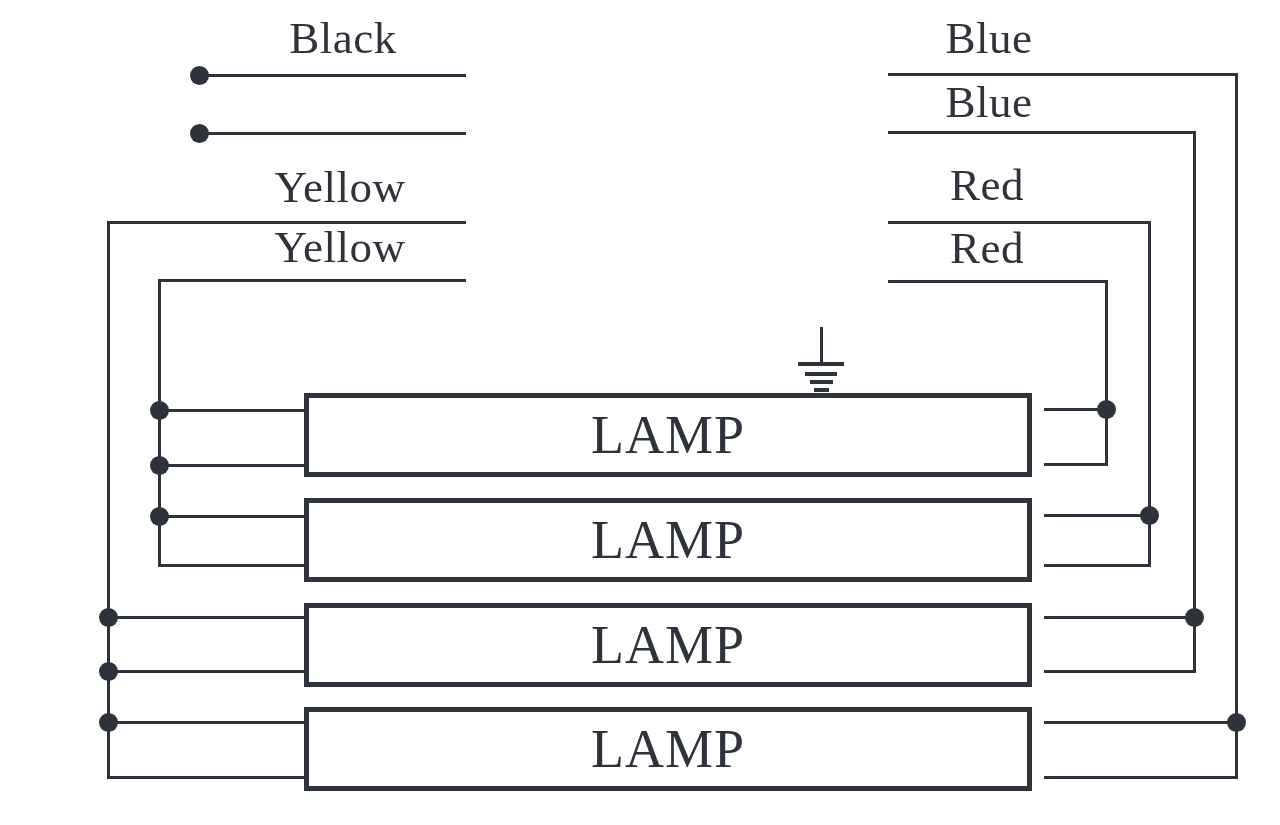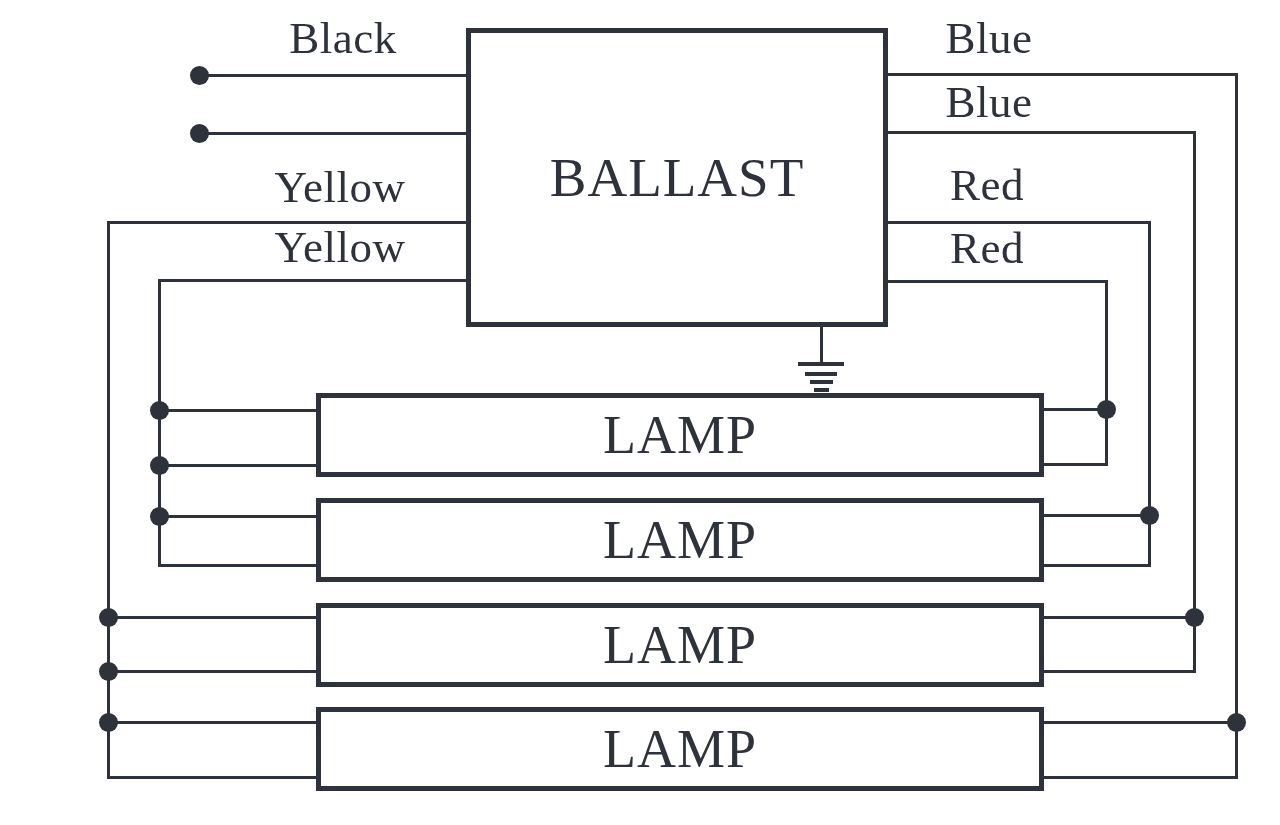--- a/index.html
+++ b/index.html
@@ -16,21 +16,21 @@
   .lbl {
     position:absolute; transform:translateX(-50%);
     font-size:45px; line-height:1; white-space:nowrap; color:var(--line);
     letter-spacing:0.5px;
   }
   .box {
     position:absolute; border:5px solid var(--line); background:var(--bg);
     display:flex; align-items:center; justify-content:center; box-sizing:border-box;
   }
   .ballast { left:430px; top:28px; width:422px; height:299px; font-size:55px; letter-spacing:1px; }
-  .lamp { left:280px; width:728px; height:84px; font-size:54px; letter-spacing:1px; }
+  .lamp { left:268px; width:728px; height:84px; font-size:54px; letter-spacing:1px; }
   .gbar { position:absolute; background:var(--line); height:4px; }
 </style>
 </head>
 <body>
 
 <div class="diagram">
 
   <span class="lbl" style="left:307px; top:16px;">Black</span>
   <span class="lbl" style="left:304px; top:165px;">Yellow</span>
   <span class="lbl" style="left:304px; top:225px;">Yellow</span>
@@ -84,23 +84,20 @@
   <div class="dot" style="left:113.5px;  top:455.5px;"></div>
   <div class="dot" style="left:113.5px;  top:506.5px;"></div>
   <div class="dot" style="left:62.5px;   top:607.5px;"></div>
   <div class="dot" style="left:62.5px;   top:661.5px;"></div>
   <div class="dot" style="left:62.5px;   top:712.5px;"></div>
   <div class="dot" style="left:1060.5px; top:399.5px;"></div>
   <div class="dot" style="left:1103.5px; top:505.5px;"></div>
   <div class="dot" style="left:1148.5px; top:607.5px;"></div>
   <div class="dot" style="left:1190.5px; top:712.5px;"></div>
 
-  <div class="box ballast">
-    <span>BALLAST</span>
-  </div>
 
   <div>
     <div class="w" style="left:783.5px; top:327px; width:3px; height:37px;"></div>
     <div class="gbar" style="left:762px; top:362px; width:46px;"></div>
     <div class="gbar" style="left:769px; top:372px; width:32px;"></div>
     <div class="gbar" style="left:773.5px; top:380px; width:23px;"></div>
     <div class="gbar" style="left:777.5px; top:388px; width:15px;"></div>
   </div>
 
   <div class="box lamp" style="top:393px;">

